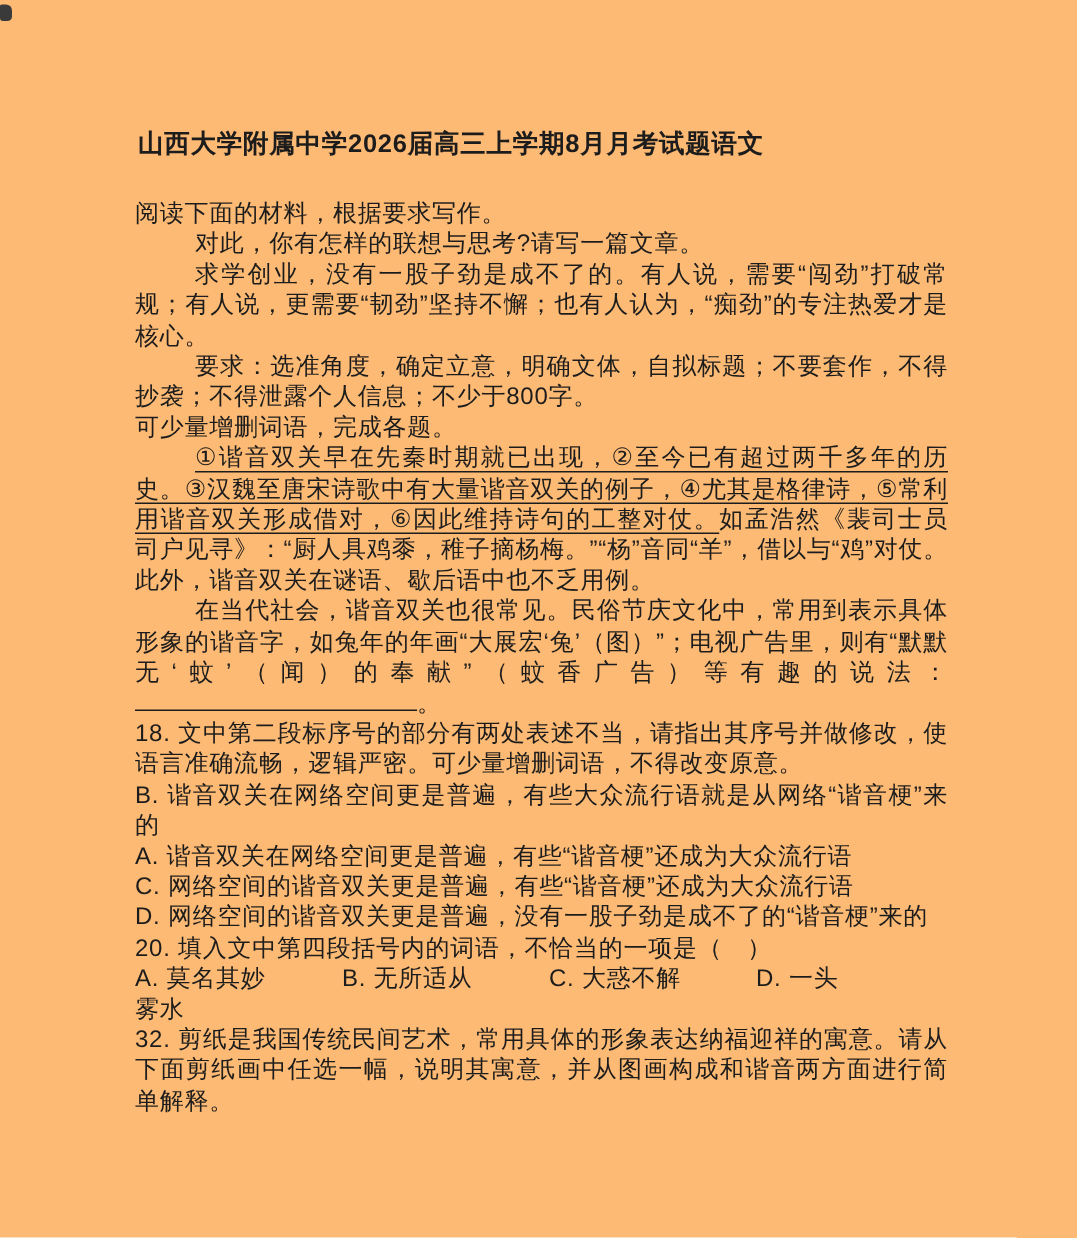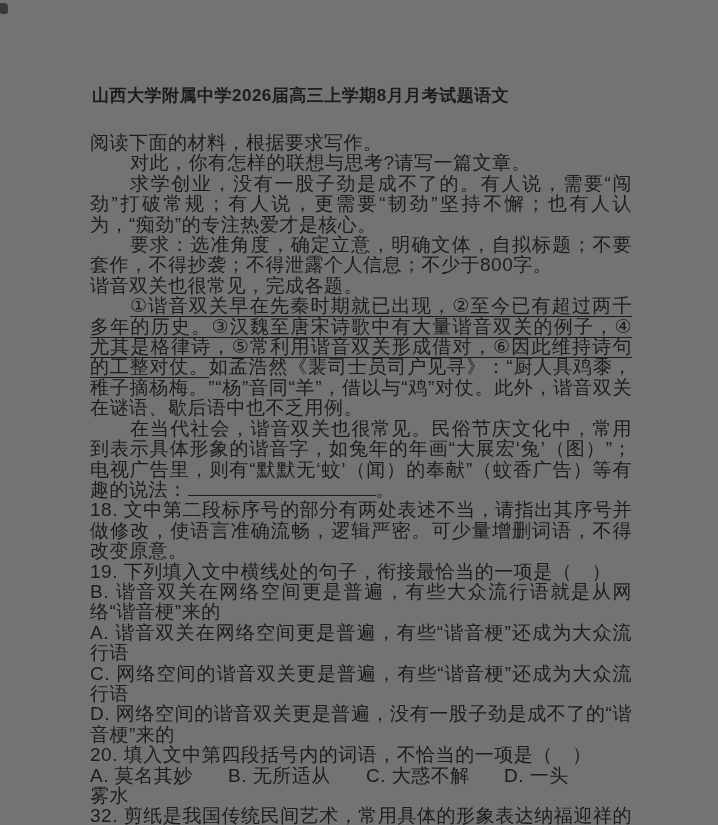--- a/index.html
+++ b/index.html
@@ -1,20 +1,20 @@
 <!DOCTYPE html>
 <html><head>
 <meta charset="utf-8">
 <style>
   html, body { margin: 0; padding: 0; background: #ffffff; }
   .page {
     position: relative;
     width: 718px;
     height: 825px;
-    background: #737373;
+    background: #fdba74;
     color: #1c1c1c;
     font-family: "Liberation Sans", "DejaVu Sans", sans-serif;
     overflow: hidden;
   }
   .scan-mark {
     position: absolute;
     left: 0px; top: 3px;
     width: 8px; height: 11px;
     background: #3a3a3a;
     border-radius: 1px 4px 3px 2px;
@@ -27,21 +27,21 @@
   }
   .doc-title {
     margin: 0 0 26px 2px;
     font-size: 17px;
     font-weight: bold;
     letter-spacing: 0.5px;
     white-space: nowrap;
   }
   .content p {
     margin: 0;
-    font-size: 19px;
+    font-size: 16px;
     line-height: 20.4px;
     letter-spacing: 0.5px;
     text-align: justify;
   }
   .indent { text-indent: 40px; }
   .u {
     text-decoration: underline;
     text-decoration-thickness: 1px;
     text-underline-offset: 4px;
   }
@@ -67,30 +67,29 @@
 
   <div class="content">
 
     <h1 class="doc-title">山西大学附属中学2026届高三上学期8月月考试题语文</h1>
 
     <p>阅读下面的材料，根据要求写作。</p>
     <p class="indent">对此，你有怎样的联想与思考?请写一篇文章。</p>
     <p class="indent">求学创业，没有一股子劲是成不了的。有人说，需要“闯劲”打破常规；有人说，更需要“韧劲”坚持不懈；也有人认为，“痴劲”的专注热爱才是核心。</p>
     <p class="indent">要求：选准角度，确定立意，明确文体，自拟标题；不要套作，不得抄袭；不得泄露个人信息；不少于800字。</p>
 
-    <p>谐音双关也很常见，完成各题。</p>
+    <p>可少量增删词语，完成各题。</p>
 
     <p class="indent"><span class="u">①谐音双关早在先秦时期就已出现，②至今已有超过两千多年的历史。③汉魏至唐宋诗歌中有大量谐音双关的例子，④尤其是格律诗，⑤常利用谐音双关形成借对，⑥因此维持诗句的工整对仗。</span><span>如孟浩然《裴司士员司户见寻》：“厨人具鸡黍，稚子摘杨梅。”“杨”音同“羊”，借以与“鸡”对仗。此外，谐音双关在谜语、歇后语中也不乏用例。</span></p>
 
     <p class="indent"><span>在当代社会，谐音双关也很常见。民俗节庆文化中，常用到表示具体形象的谐音字，如兔年的年画“大展宏‘兔’（图）”；电视广告里，则有“默默无‘蚊’（闻）的奉献”（蚊香广告）等有趣的说法：</span><span class="blank"></span><span>。</span></p>
 
 
     <p>18. 文中第二段标序号的部分有两处表述不当，请指出其序号并做修改，使语言准确流畅，逻辑严密。可少量增删词语，不得改变原意。</p>
 
-    <p>19. 下列填入文中横线处的句子，衔接最恰当的一项是（　）</p>
     <p>B. 谐音双关在网络空间更是普遍，有些大众流行语就是从网络“谐音梗”来的</p>
     <p>A. 谐音双关在网络空间更是普遍，有些“谐音梗”还成为大众流行语</p>
     <p>C. 网络空间的谐音双关更是普遍，有些“谐音梗”还成为大众流行语</p>
     <p>D. 网络空间的谐音双关更是普遍，没有一股子劲是成不了的“谐音梗”来的</p>
 
     <p>20. 填入文中第四段括号内的词语，不恰当的一项是（　）</p>
     <p class="optrow"><span class="opt">A. 莫名其妙</span><span class="opt">B. 无所适从</span><span class="opt">C. 大惑不解</span><span class="opt-last">D. 一头</span></p>
     <p>雾水</p>
 
     <p>32. 剪纸是我国传统民间艺术，常用具体的形象表达纳福迎祥的寓意。请从下面剪纸画中任选一幅，说明其寓意，并从图画构成和谐音两方面进行简单解释。</p>

